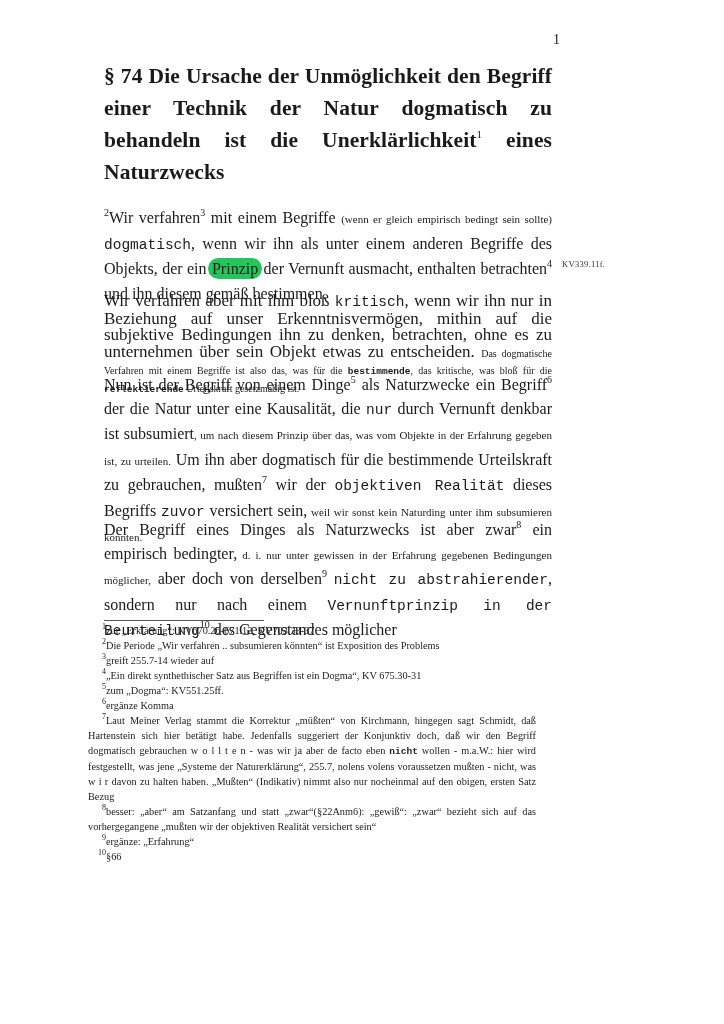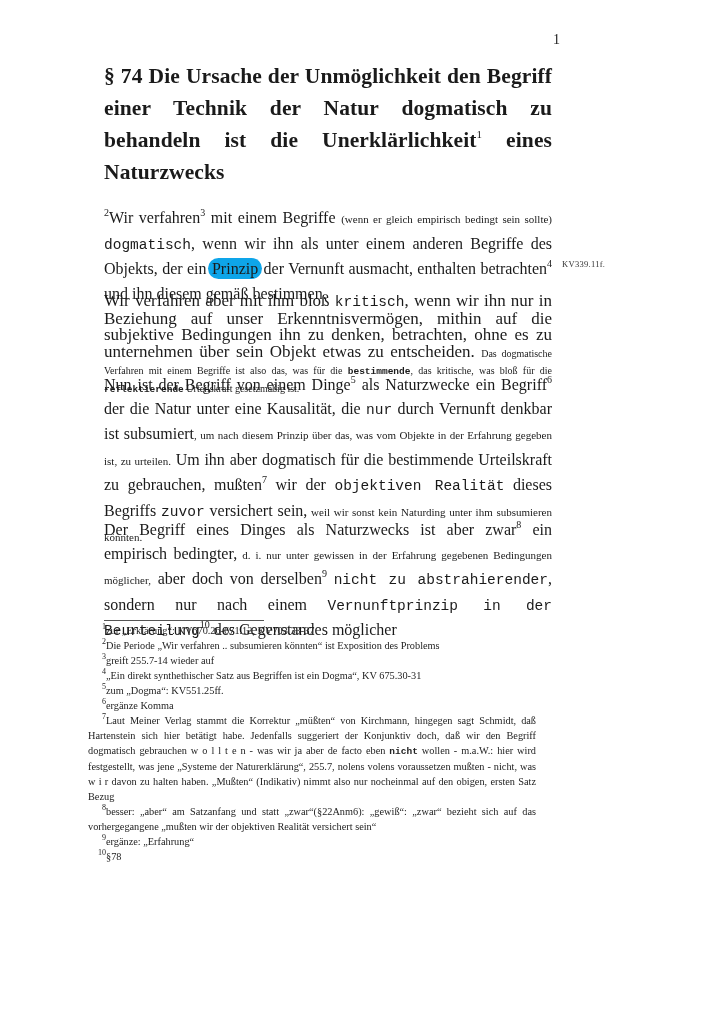--- a/index.html
+++ b/index.html
@@ -15,21 +15,21 @@
     .body { position: absolute; left: 104px; width: 448px; font-family: "Liberation Serif", serif;
             font-size: 16px; text-align: justify; margin: 0; }
     .tt { font-family: "Liberation Mono", "DejaVu Sans Mono", monospace; font-size: 14.5px; }
     .sm { font-size: 11px; }
     sup { font-size: 10px; line-height: 0; vertical-align: 7px; }
     .p1 { top: 206px; line-height: 24.5px; }
     .p2 { top: 293px; line-height: 16.5px; font-size: 17px; }
     .p2 .sm { font-size: 10px; line-height: 14px; }
     .p3 { top: 373px; line-height: 23.5px; }
     .p4 { top: 518px; line-height: 23.5px; }
-    .highlight { background: #0ea5e9; border-radius: 12px; padding: 2px 4px; margin: 0 -3px; }
+    .highlight { background: #22c55e; border-radius: 12px; padding: 2px 4px; margin: 0 -3px; }
     .margin-note { position: absolute; left: 562px; top: 259px; font-family: "Liberation Serif", serif;
                    font-size: 8.5px; letter-spacing: 0.3px; color: #333; }
     .fn-rule { position: absolute; left: 104px; top: 620px; width: 160px; height: 0;
                border-top: 1px solid #555; }
     .footnotes { position: absolute; left: 88px; top: 623px; width: 448px;
                  font-family: "Liberation Serif", serif; font-size: 10.3px; line-height: 15px; color: #222; }
     .fn { margin: 0; text-align: justify; text-indent: 14px; }
     .fn sup { font-size: 8px; vertical-align: 5px; }
     .fn .tt { font-size: 9.5px; font-weight: bold; }
     .fn.n10 { text-indent: 10px; }
@@ -57,15 +57,15 @@
   <div class="footnotes">
     <p class="fn"><sup>1</sup><span>zur „Erklärung“: KV670.26-671.12, KV703.33-37</span></p>
     <p class="fn"><sup>2</sup><span>Die Periode „Wir verfahren .. subsumieren könnten“ ist Exposition des Problems</span></p>
     <p class="fn"><sup>3</sup><span>greift 255.7-14 wieder auf</span></p>
     <p class="fn"><sup>4</sup><span>„Ein direkt synthethischer Satz aus Begriffen ist ein Dogma“, KV 675.30-31</span></p>
     <p class="fn"><sup>5</sup><span>zum „Dogma“: KV551.25ff.</span></p>
     <p class="fn"><sup>6</sup><span>ergänze Komma</span></p>
     <p class="fn"><sup>7</sup><span>Laut Meiner Verlag stammt die Korrektur „müßten“ von Kirchmann, hingegen sagt Schmidt, daß Hartenstein sich hier betätigt habe. Jedenfalls suggeriert der Konjunktiv doch, daß wir den Begriff dogmatisch gebrauchen w o l l t e n - was wir ja aber de facto eben </span><span class="tt">nicht</span><span> wollen - m.a.W.: hier wird festgestellt, was jene „Systeme der Naturerklärung“, 255.7, nolens volens voraussetzen mußten - nicht, was w i r davon zu halten haben. „Mußten“ (Indikativ) nimmt also nur nocheinmal auf den obigen, ersten Satz Bezug</span></p>
     <p class="fn"><sup>8</sup><span>besser: „aber“ am Satzanfang und statt „zwar“(§22Anm6): „gewiß“: „zwar“ bezieht sich auf das vorhergegangene „mußten wir der objektiven Realität versichert sein“</span></p>
     <p class="fn"><sup>9</sup><span>ergänze: „Erfahrung“</span></p>
-    <p class="fn n10"><sup>10</sup><span>§78</span></p>
+    <p class="fn n10"><sup>10</sup><span>§66</span></p>
   </div>
 </div>
 
 </body></html>

